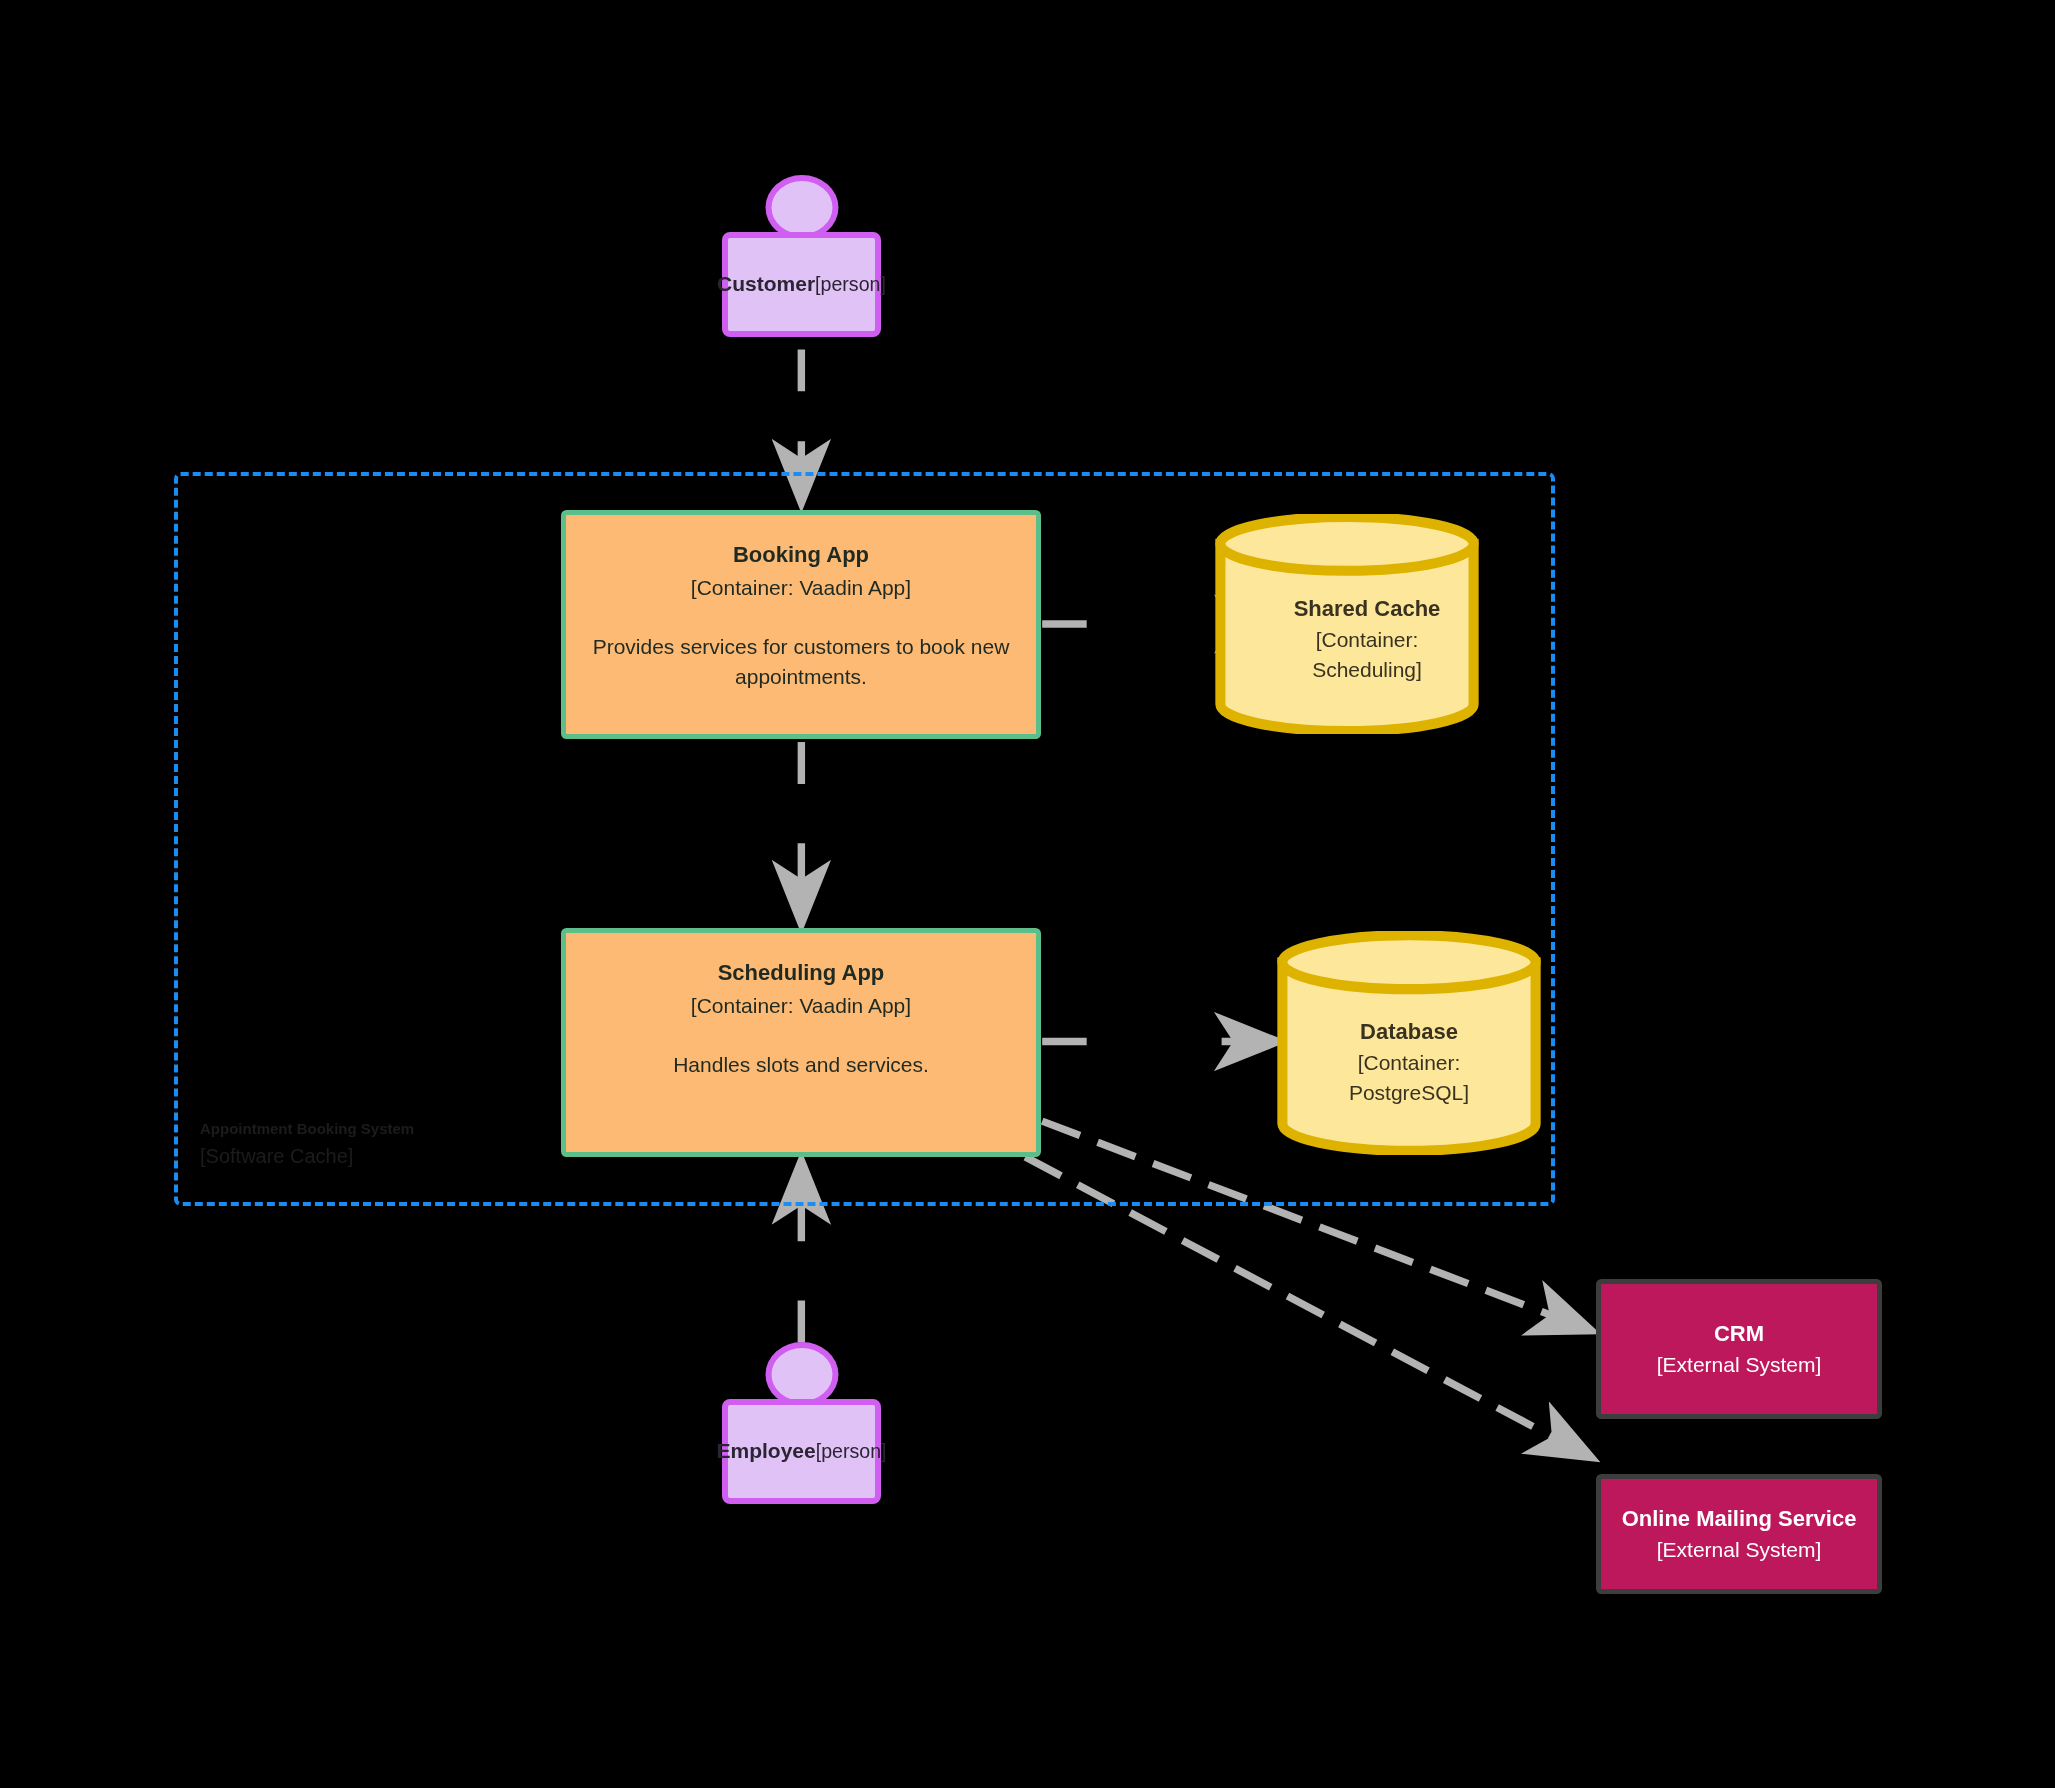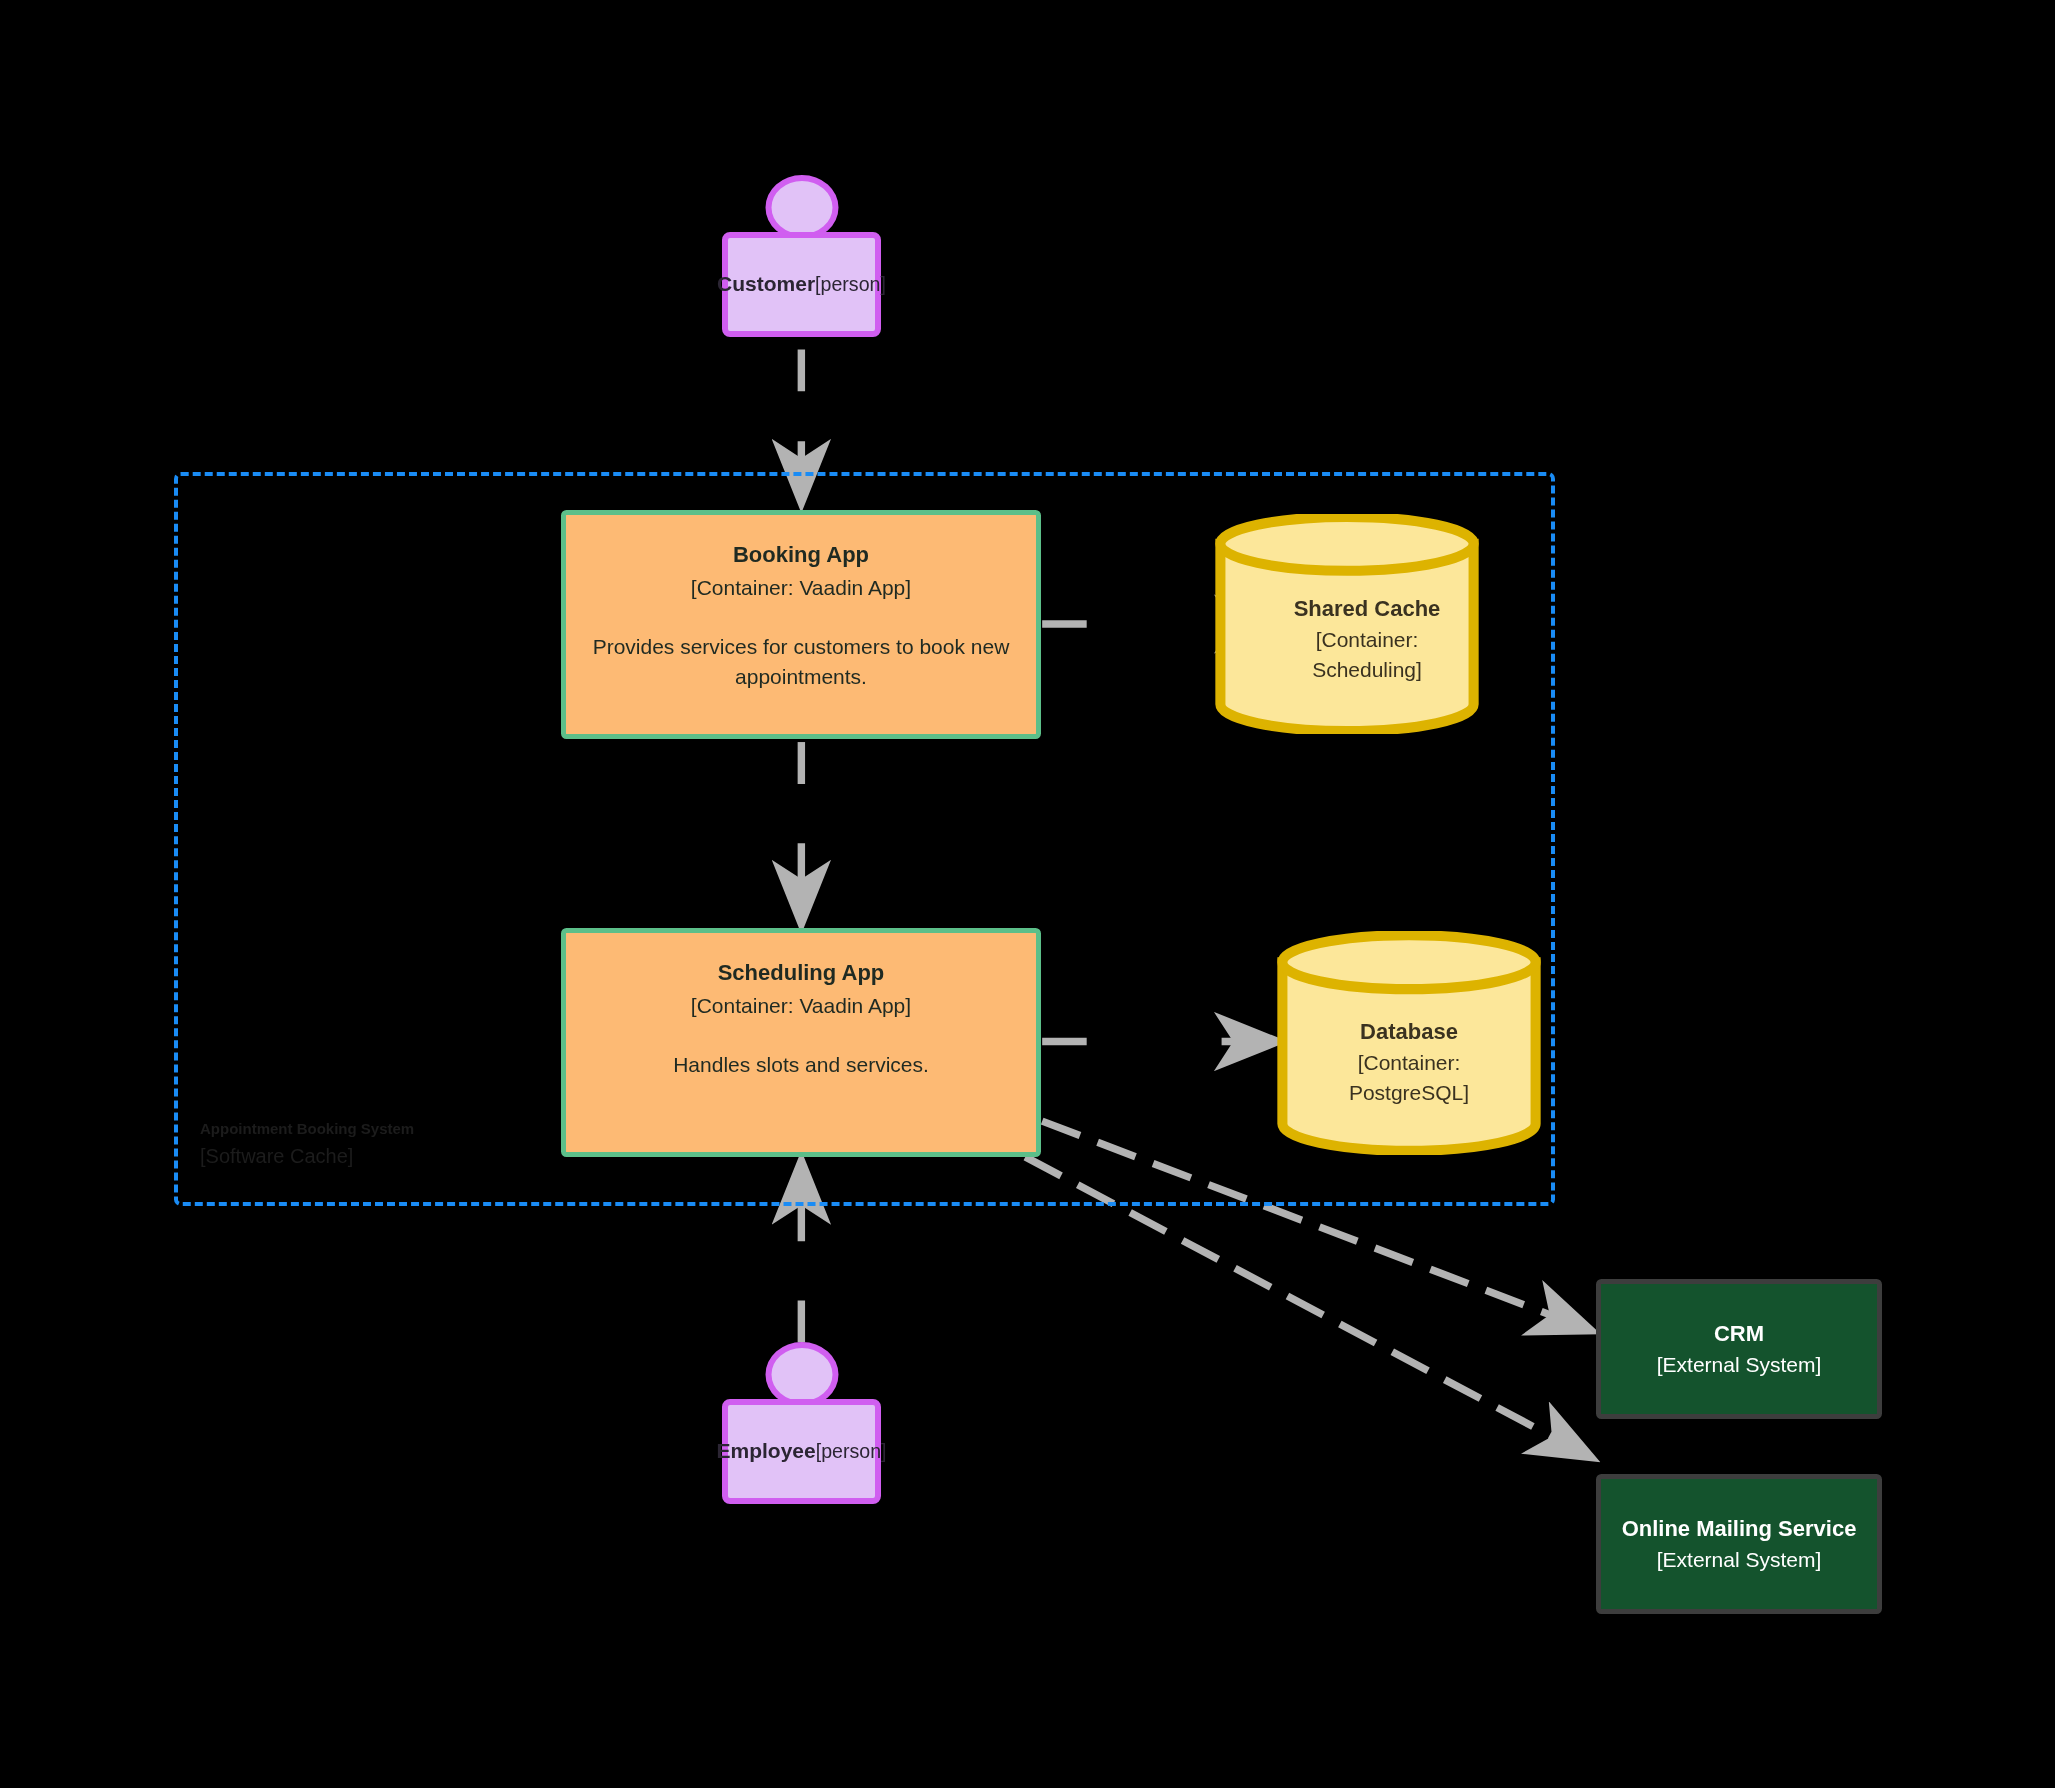--- a/index.html
+++ b/index.html
@@ -116,21 +116,21 @@
     line-height: 1.4;
   }
   .cyl-sub {
     font-size: 21px;
     line-height: 1.45;
   }
 
   
   .ext-box {
     position: absolute;
-    background: #14532d;
+    background: #be185d;
     border: 5.4px solid #3d3d3d;
     border-radius: 5.4px;
     box-sizing: border-box;
     display: flex;
     flex-direction: column;
     align-items: center;
     justify-content: center;
     color: #ffffff;
     text-align: center;
   }
@@ -249,19 +249,19 @@
       <div class="person-title">Employee</div>
       <div class="person-sub">[person]</div>
     </div>
   </div>
 
   <div class="ext-box" style="left:1596px; top:1279px; width:286px; height:140px;">
     <div class="ext-title">CRM</div>
     <div class="ext-sub">[External System]</div>
   </div>
 
-  <div class="ext-box" style="left:1596px; top:1474px; width:286px; height:140px;">
+  <div class="ext-box" style="left:1596px; top:1474px; width:286px; height:120px;">
     <div class="ext-title">Online Mailing Service</div>
     <div class="ext-sub">[External System]</div>
   </div>
 
 </div>
 
 
 </body></html>

